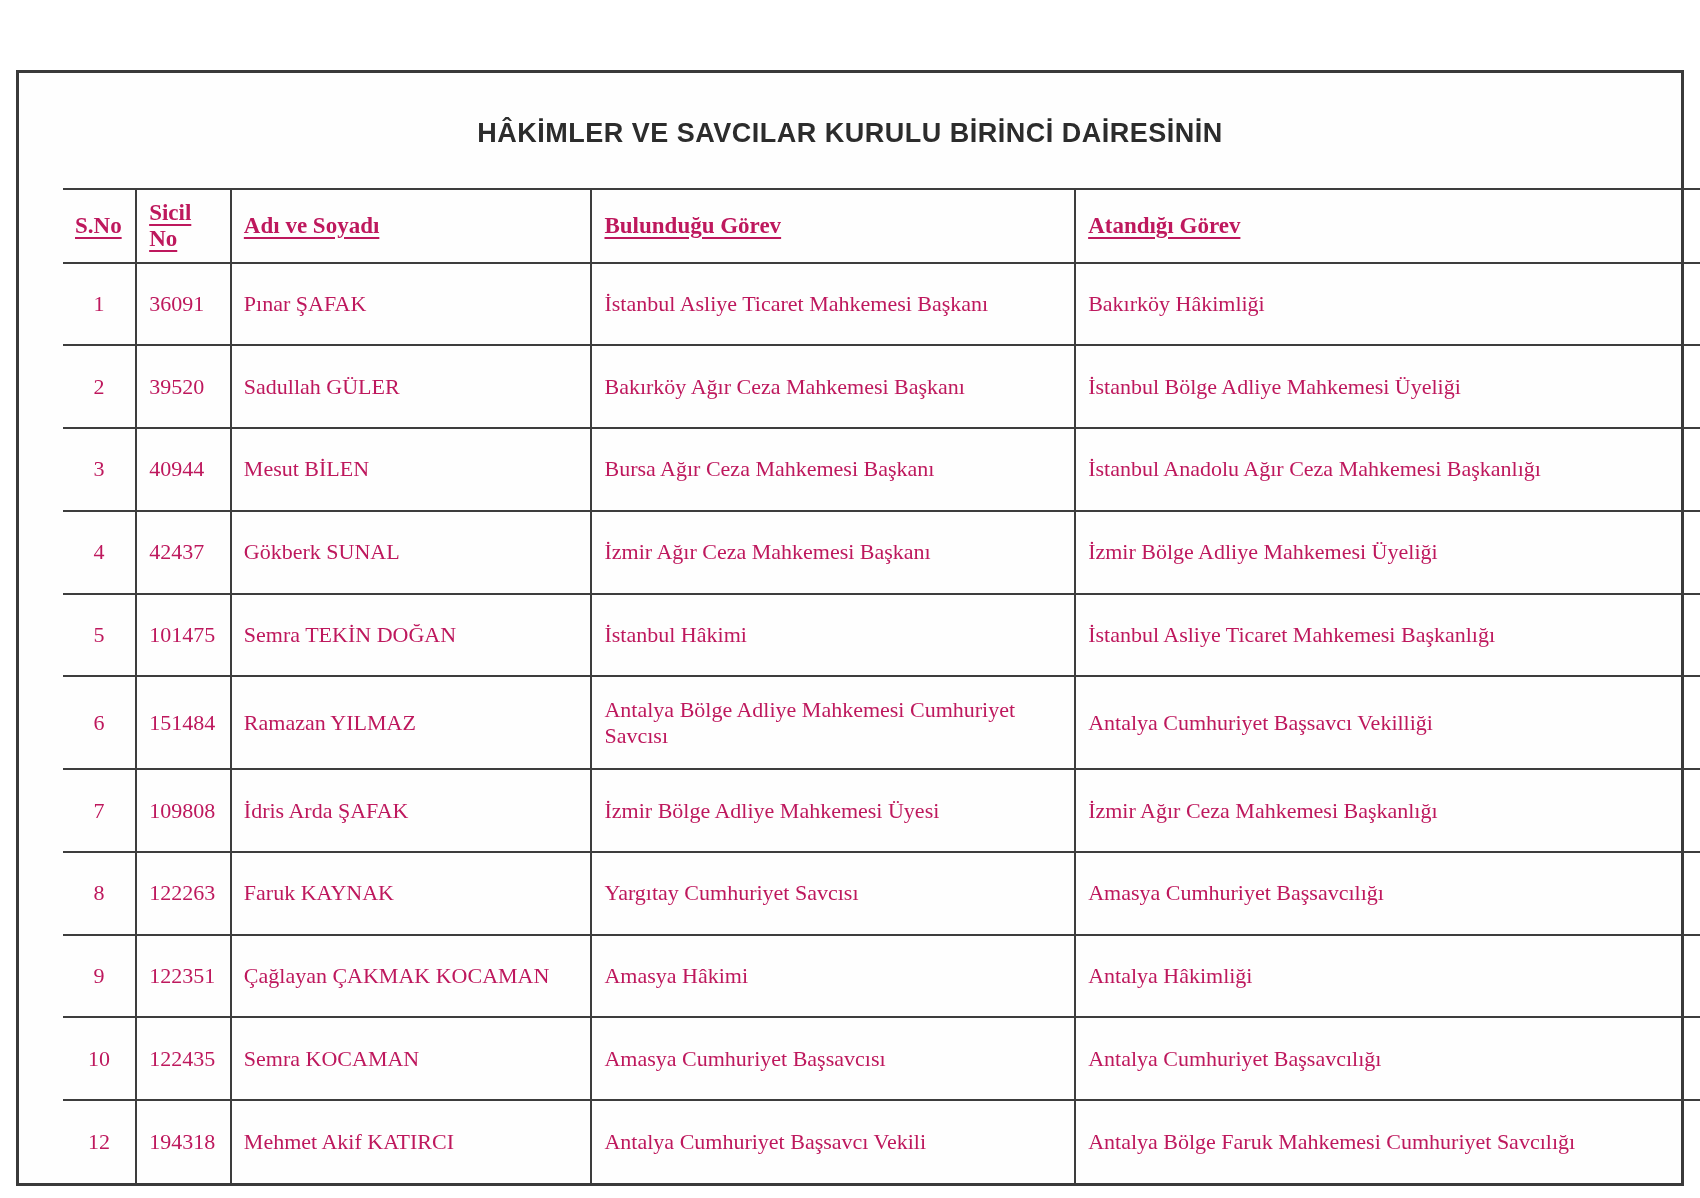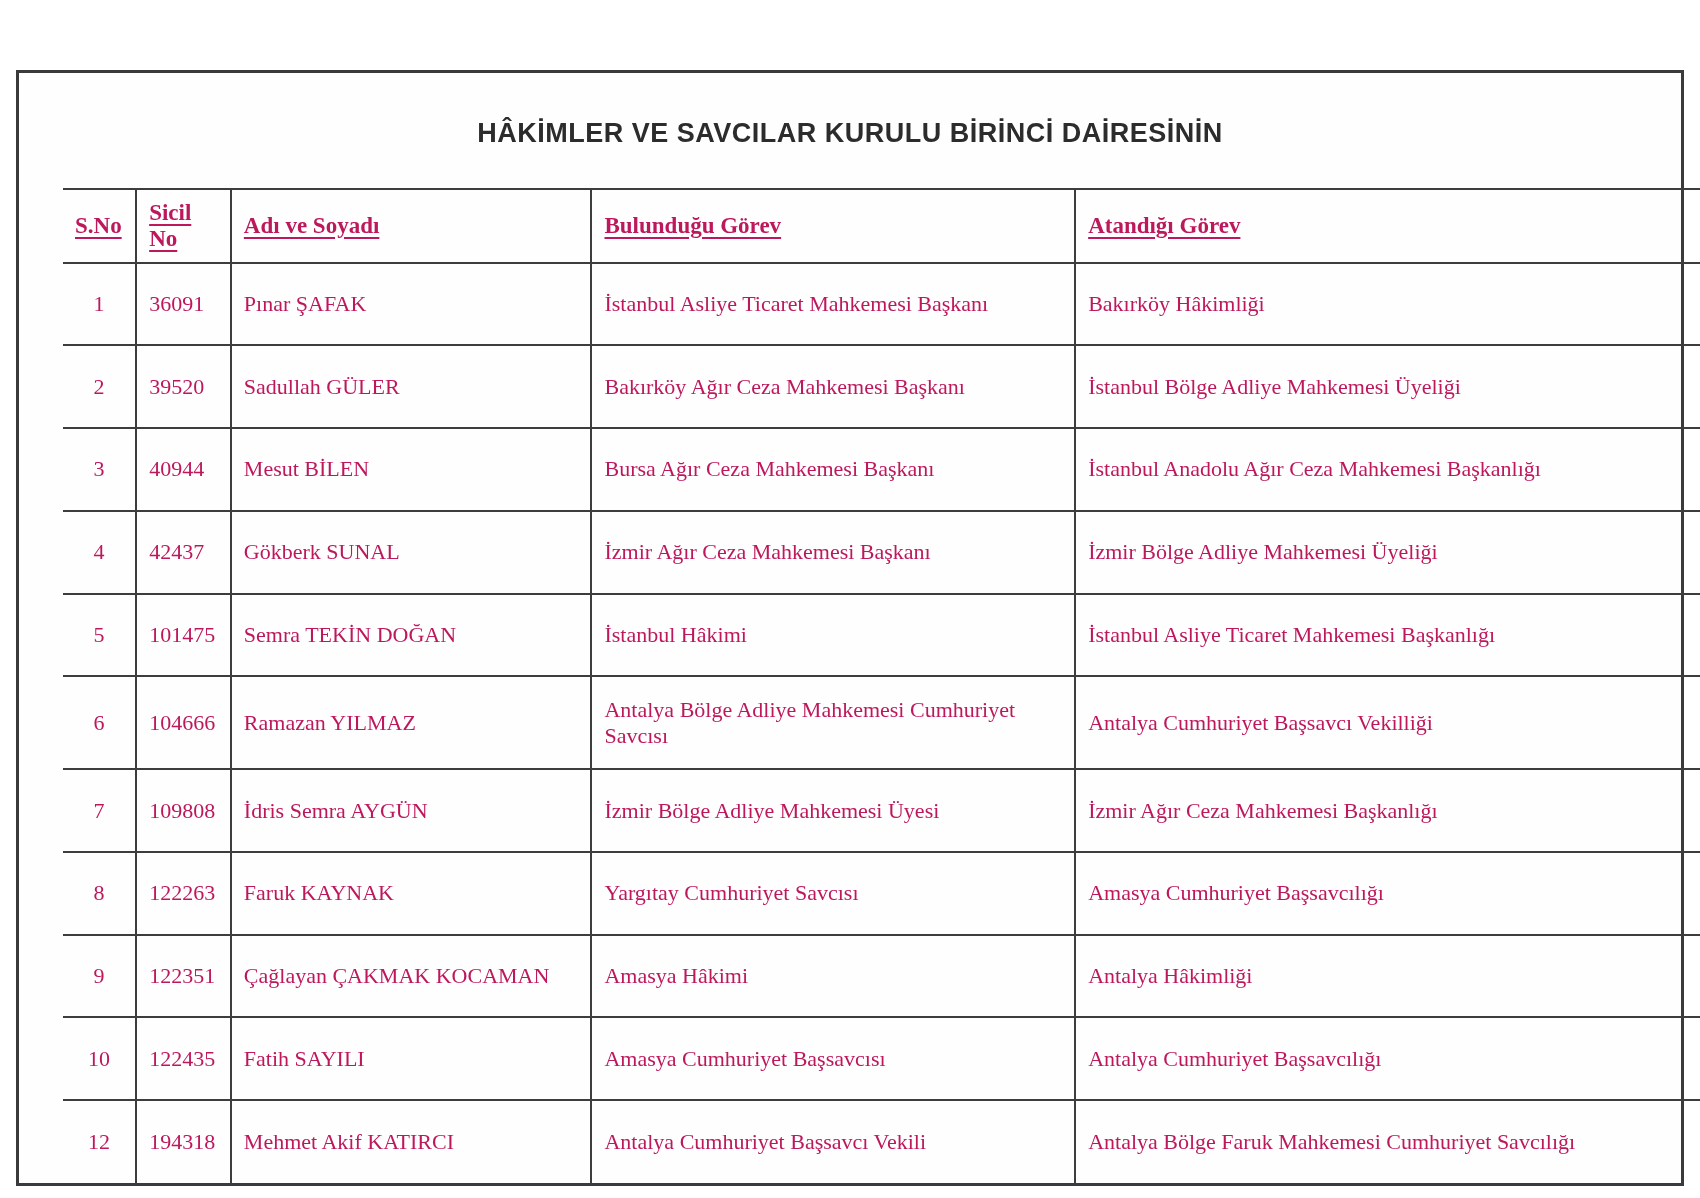--- a/index.html
+++ b/index.html
@@ -130,50 +130,50 @@
         </tr>
         <tr>
           <td class="c0">5</td>
           <td class="c1">101475</td>
           <td class="c2">Semra TEKİN DOĞAN</td>
           <td class="c3">İstanbul Hâkimi</td>
           <td class="c4">İstanbul Asliye Ticaret Mahkemesi Başkanlığı</td>
         </tr>
         <tr>
           <td class="c0">6</td>
-          <td class="c1">104666</td>
+          <td class="c1">151484</td>
           <td class="c2">Ramazan YILMAZ</td>
           <td class="c3">Antalya Bölge Adliye Mahkemesi Cumhuriyet Savcısı</td>
           <td class="c4">Antalya Cumhuriyet Başsavcı Vekilliği</td>
         </tr>
         <tr>
           <td class="c0">7</td>
           <td class="c1">109808</td>
-          <td class="c2">İdris Semra AYGÜN</td>
+          <td class="c2">İdris Arda ŞAFAK</td>
           <td class="c3">İzmir Bölge Adliye Mahkemesi Üyesi</td>
           <td class="c4">İzmir Ağır Ceza Mahkemesi Başkanlığı</td>
         </tr>
         <tr>
           <td class="c0">8</td>
           <td class="c1">122263</td>
           <td class="c2">Faruk KAYNAK</td>
           <td class="c3">Yargıtay Cumhuriyet Savcısı</td>
           <td class="c4">Amasya Cumhuriyet Başsavcılığı</td>
         </tr>
         <tr>
           <td class="c0">9</td>
           <td class="c1">122351</td>
           <td class="c2">Çağlayan ÇAKMAK KOCAMAN</td>
           <td class="c3">Amasya Hâkimi</td>
           <td class="c4">Antalya Hâkimliği</td>
         </tr>
         <tr>
           <td class="c0">10</td>
           <td class="c1">122435</td>
-          <td class="c2">Fatih SAYILI</td>
+          <td class="c2">Semra KOCAMAN</td>
           <td class="c3">Amasya Cumhuriyet Başsavcısı</td>
           <td class="c4">Antalya Cumhuriyet Başsavcılığı</td>
         </tr>
         <tr>
           <td class="c0">12</td>
           <td class="c1">194318</td>
           <td class="c2">Mehmet Akif KATIRCI</td>
           <td class="c3">Antalya Cumhuriyet Başsavcı Vekili</td>
           <td class="c4">Antalya Bölge Faruk Mahkemesi Cumhuriyet Savcılığı</td>
         </tr>

